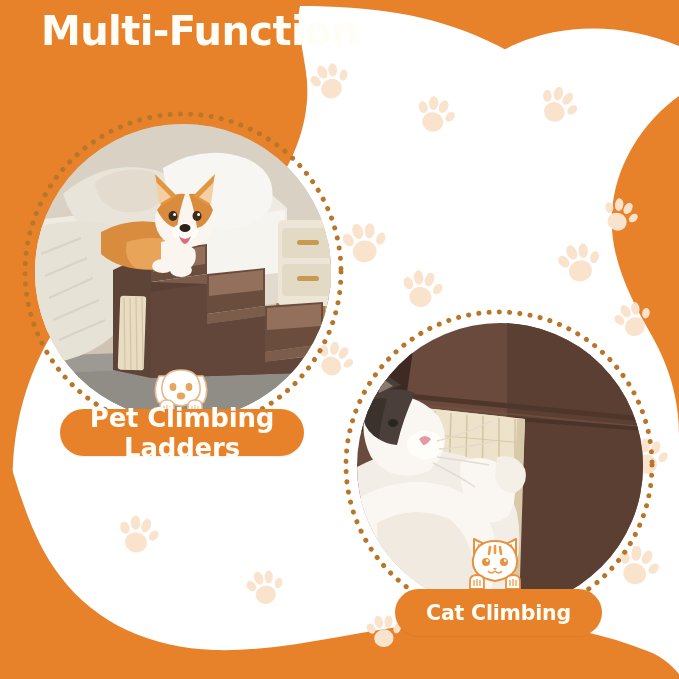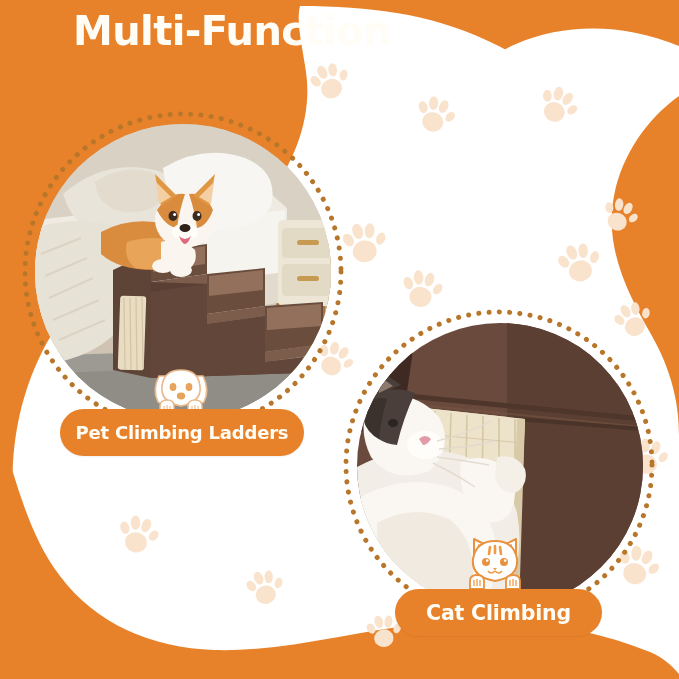--- a/index.html
+++ b/index.html
@@ -17,21 +17,20 @@
   #title{
     position:absolute;
     left:41px; top:8px;
     font-size:40px;
     font-weight:bold;
     color:#FFFDF6;
     letter-spacing:-0.6px;
     line-height:1.15;
     white-space:nowrap;
     font-family:"DejaVu Sans","Liberation Sans",sans-serif;
-    margin-left:32px;
   }
 
   
   .photo-circle{
     position:absolute;
     border-radius:50%;
     overflow:hidden;
   }
 
   
@@ -44,21 +43,21 @@
     display:flex;
     align-items:center;
     justify-content:center;
     text-align:center;
     letter-spacing:-0.2px;
     box-shadow:0 1px 2px rgba(0,0,0,.06);
   }
   #badge-dog{
     left:60px; top:409px;
     width:244px; height:47px;
-    font-size:18px;
+    font-size:26px;
   }
   #badge-cat{
     left:395px; top:589px;
     width:207px; height:47px;
     font-size:20.5px;
   }
   .pet-icon{position:absolute;}
   #dog-icon{ left:150px; top:368px; width:62px; height:48px; }
   #cat-icon{ left:464px; top:535px; width:62px; height:56px; }
 </style>

